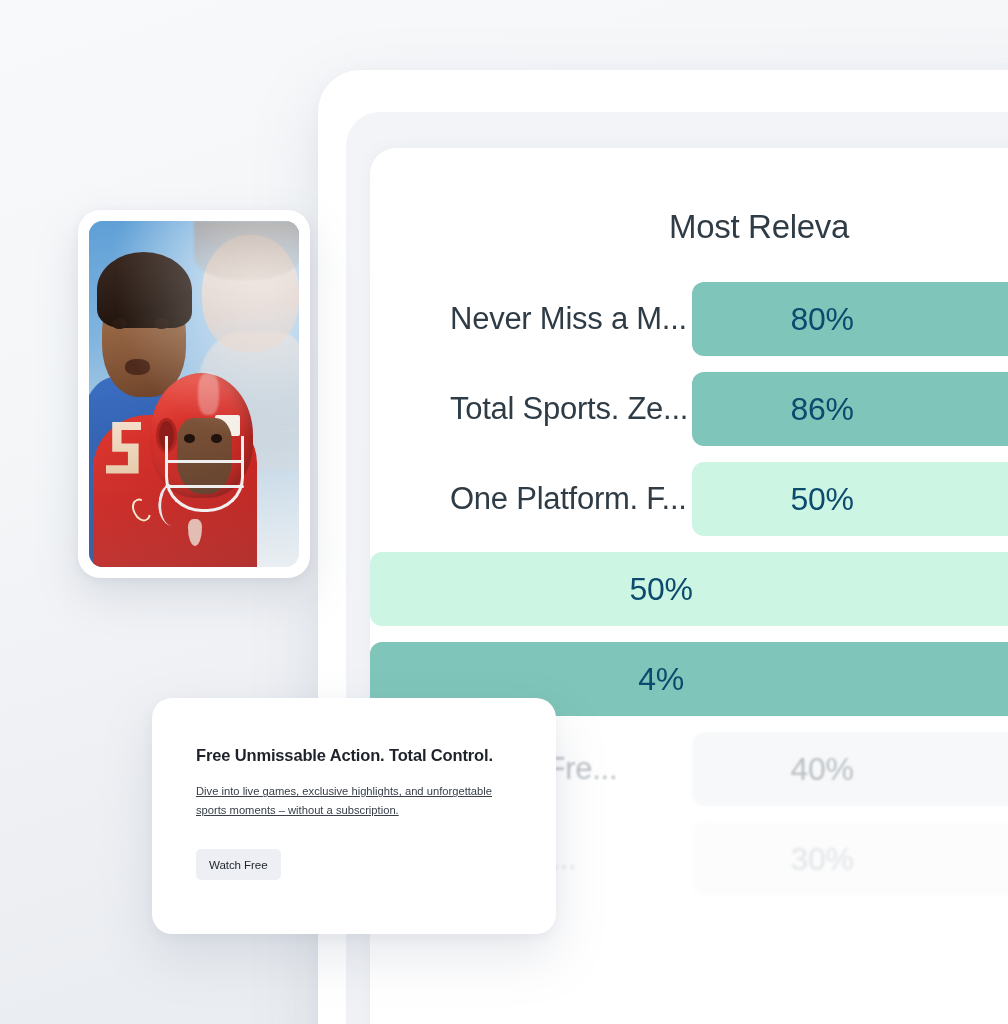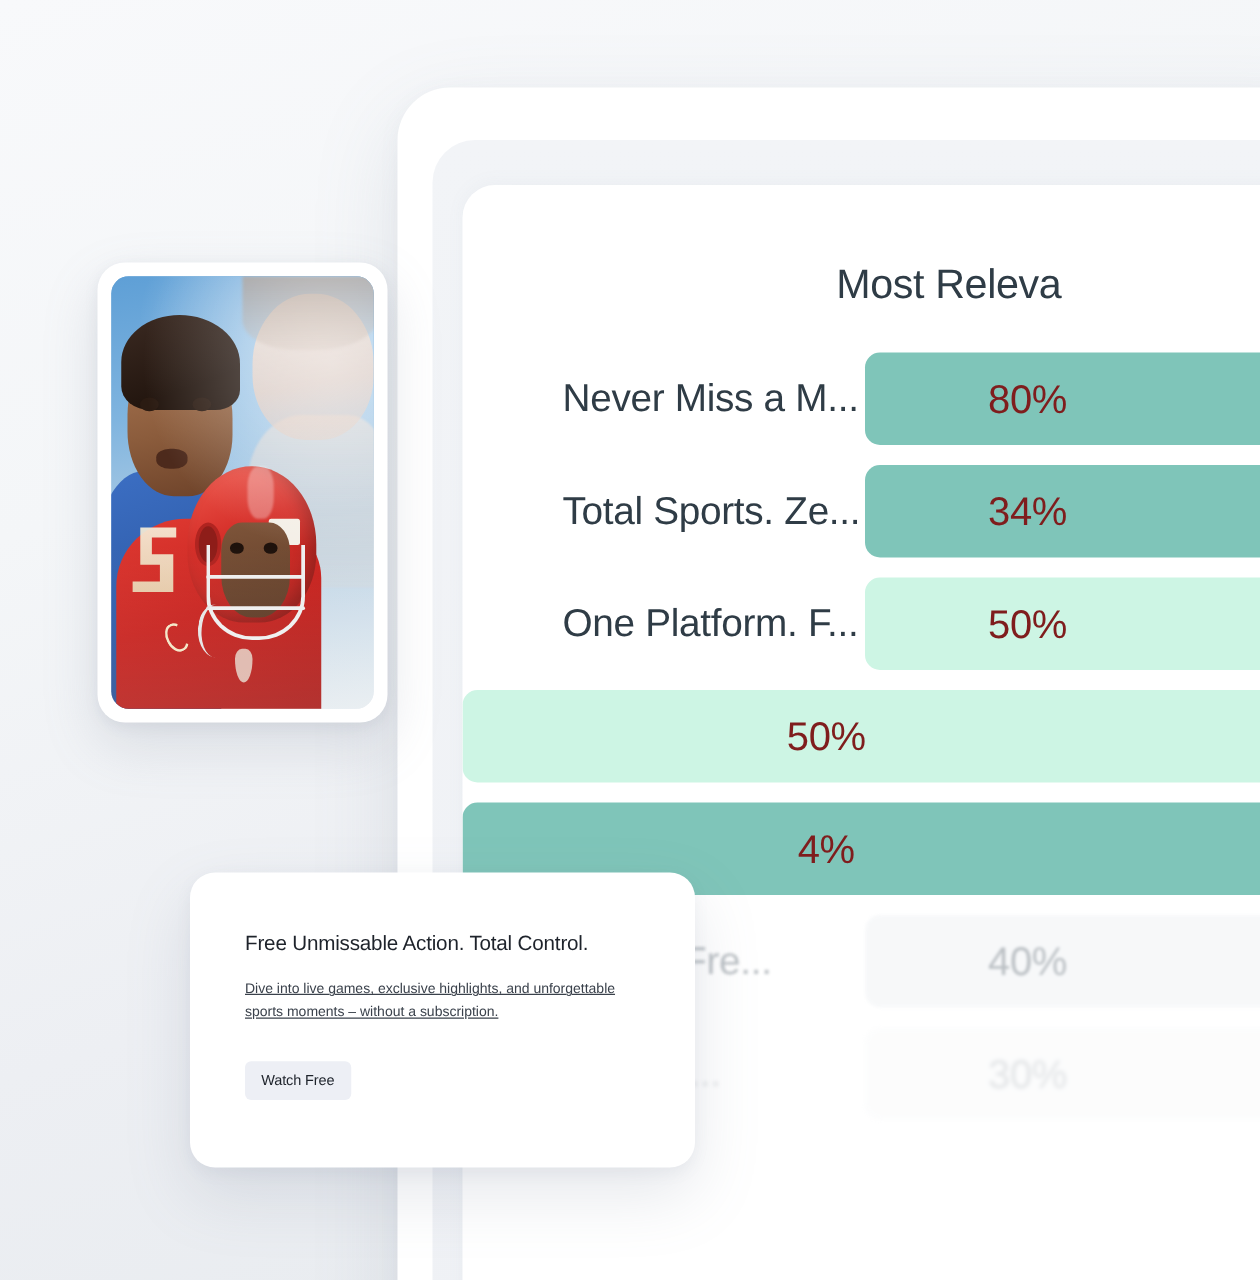--- a/index.html
+++ b/index.html
@@ -109,21 +109,21 @@
     border-radius: 12px;
     display: flex;
     align-items: center;
     justify-content: center;
     padding-right: 118px;
   }
 
   .row-value {
     font-size: 32px;
     font-weight: 400;
-    color: #7f1d1d;
+    color: #0c4a6e;
     letter-spacing: -0.3px;
     text-align: right;
   }
 
   
   .chart-row.fade-1 { opacity: 0.42; filter: blur(1.1px); }
   .chart-row.fade-1 .row-label,
   .chart-row.fade-1 .row-value { color: #5D6973; }
   .chart-row.fade-2 { opacity: 0.20; filter: blur(1.8px); }
   .chart-row.fade-2 .row-label,
@@ -327,21 +327,21 @@
     background: #FFFFFF;
     border-radius: 20px;
     padding: 46px 44px 0 44px;
     box-shadow: 0 22px 52px rgba(118,130,148,0.18),
                 0 4px 12px rgba(118,130,148,0.08);
     z-index: 9;
   }
 
   .tc-title {
     font-size: 16.5px;
-    font-weight: 400;
+    font-weight: 700;
     line-height: 1.42;
     color: #1E232B;
     letter-spacing: -0.15px;
     max-width: 300px;
   }
 
   .tc-body {
     margin-top: 15px;
     font-size: 11.2px;
     font-weight: 400;
@@ -383,21 +383,21 @@
       <div class="chart-row">
         <div class="row-label">Never Miss a M...</div>
         <div class="row-bar" style="background:#7FC5B9;">
           <span class="row-value">80%</span>
         </div>
       </div>
 
       <div class="chart-row">
         <div class="row-label">Total Sports. Ze...</div>
         <div class="row-bar" style="background:#7FC5B9;">
-          <span class="row-value">34%</span>
+          <span class="row-value">86%</span>
         </div>
       </div>
 
       <div class="chart-row">
         <div class="row-label">One Platform. F...</div>
         <div class="row-bar" style="background:#CDF5E4;">
           <span class="row-value">50%</span>
         </div>
       </div>
 

